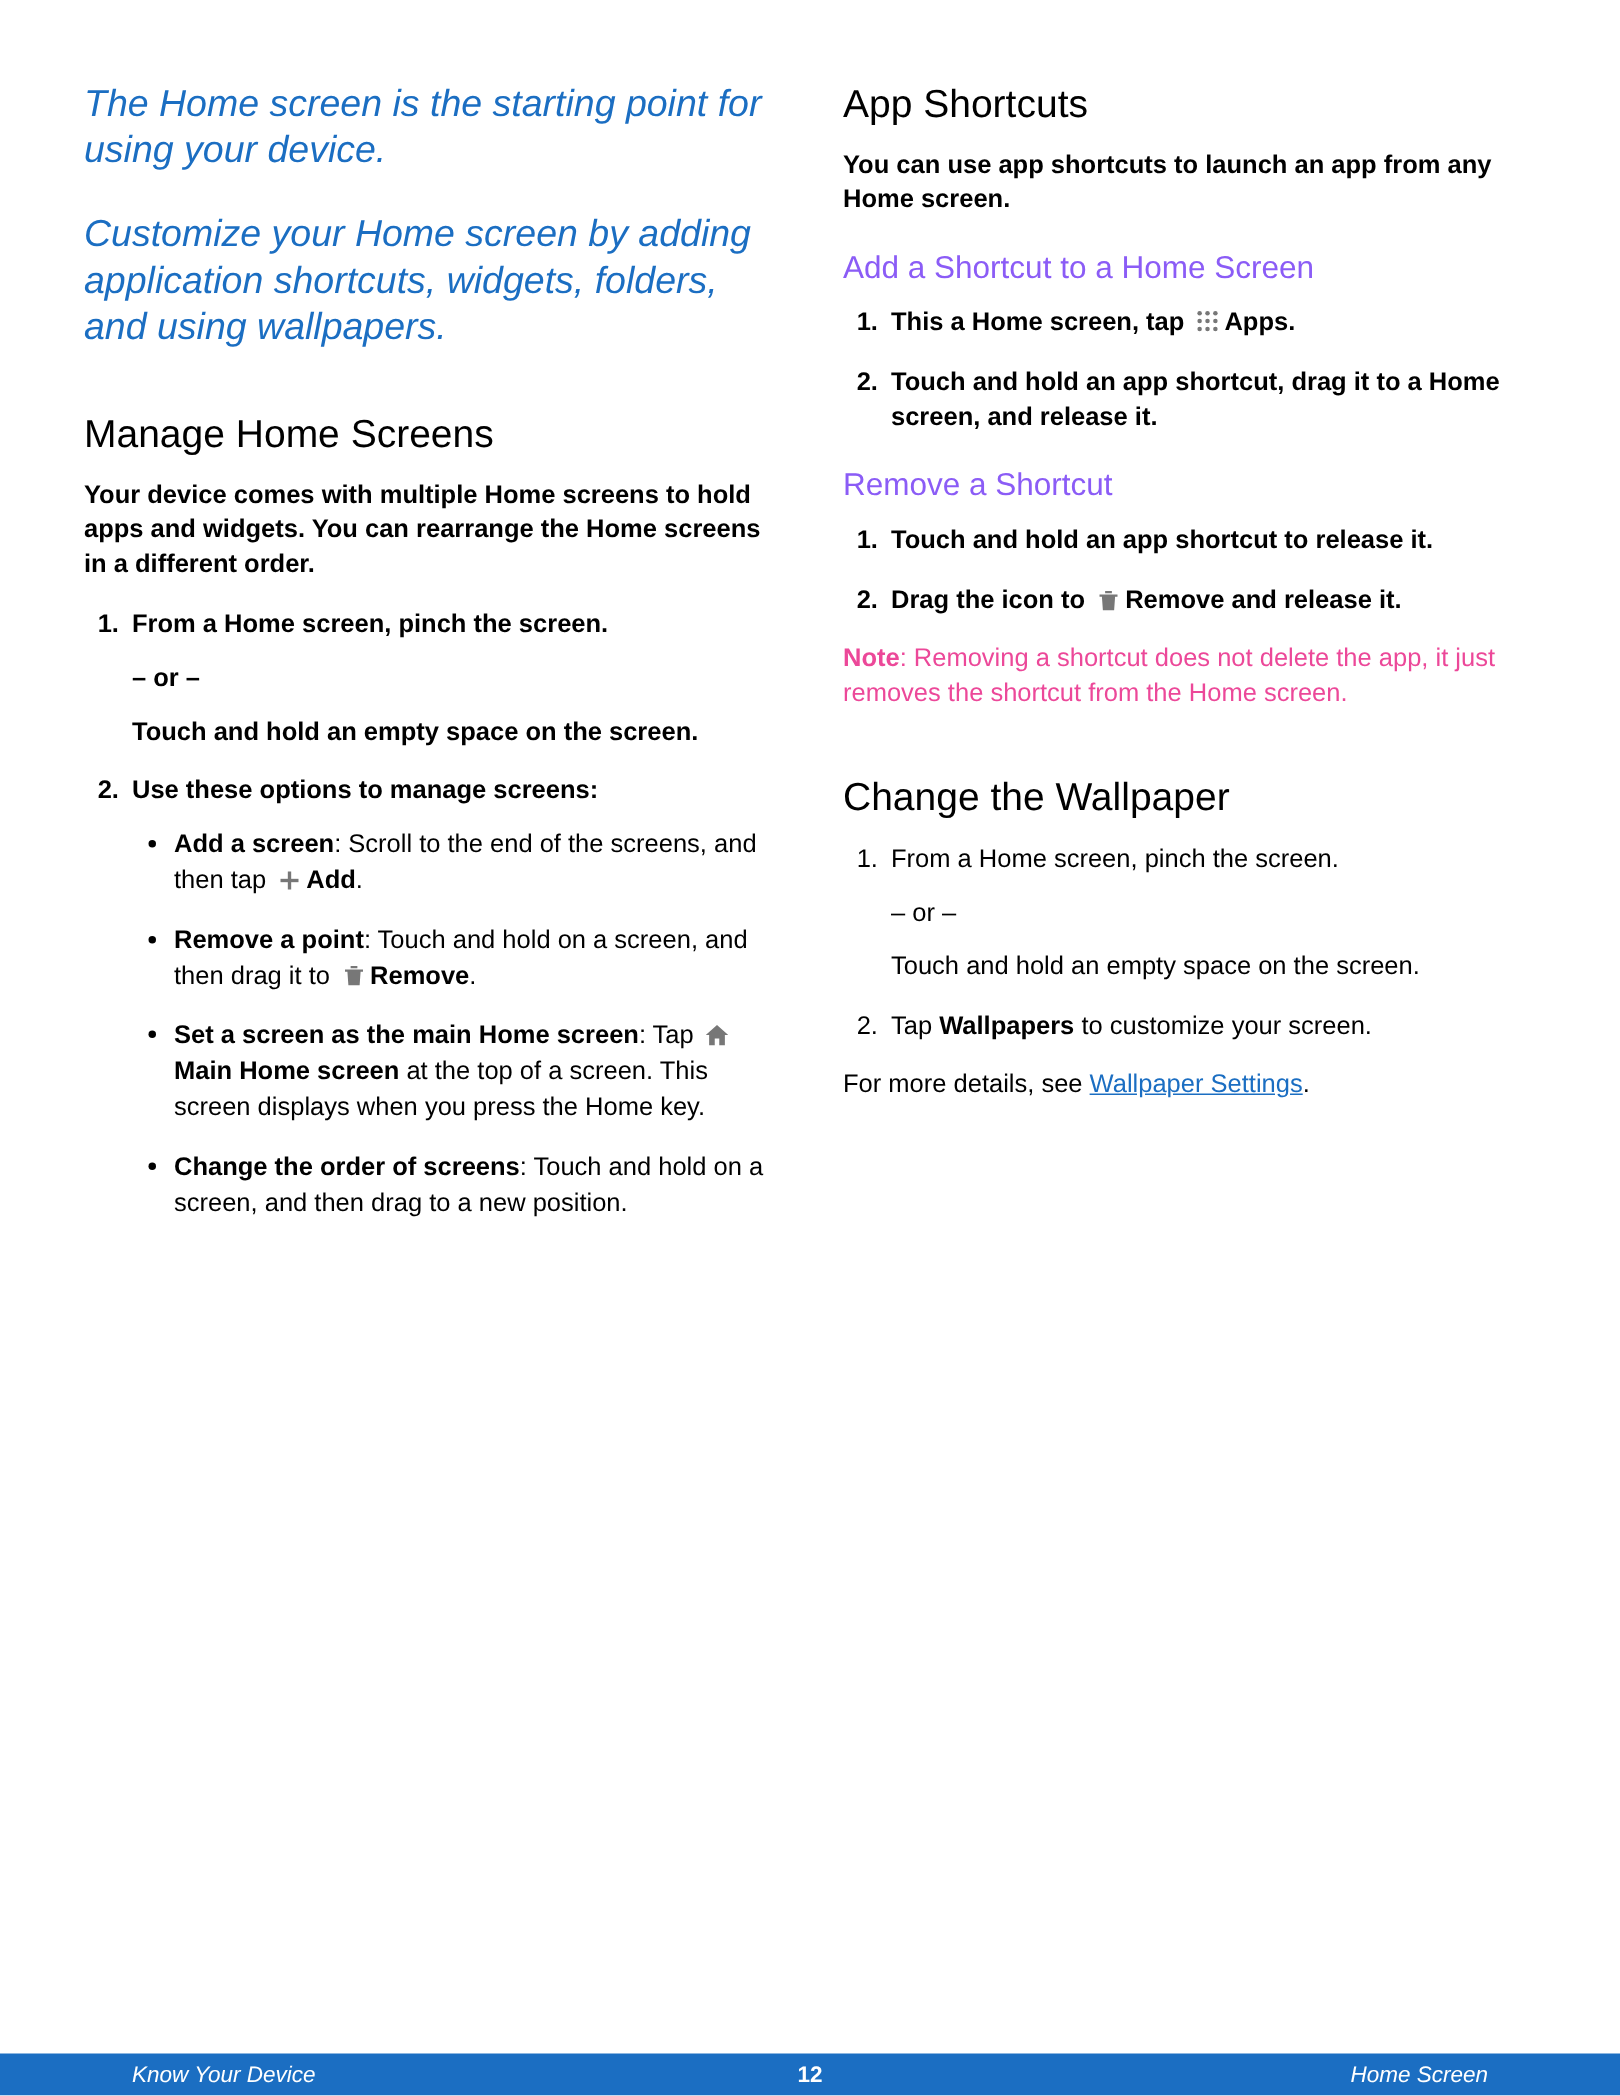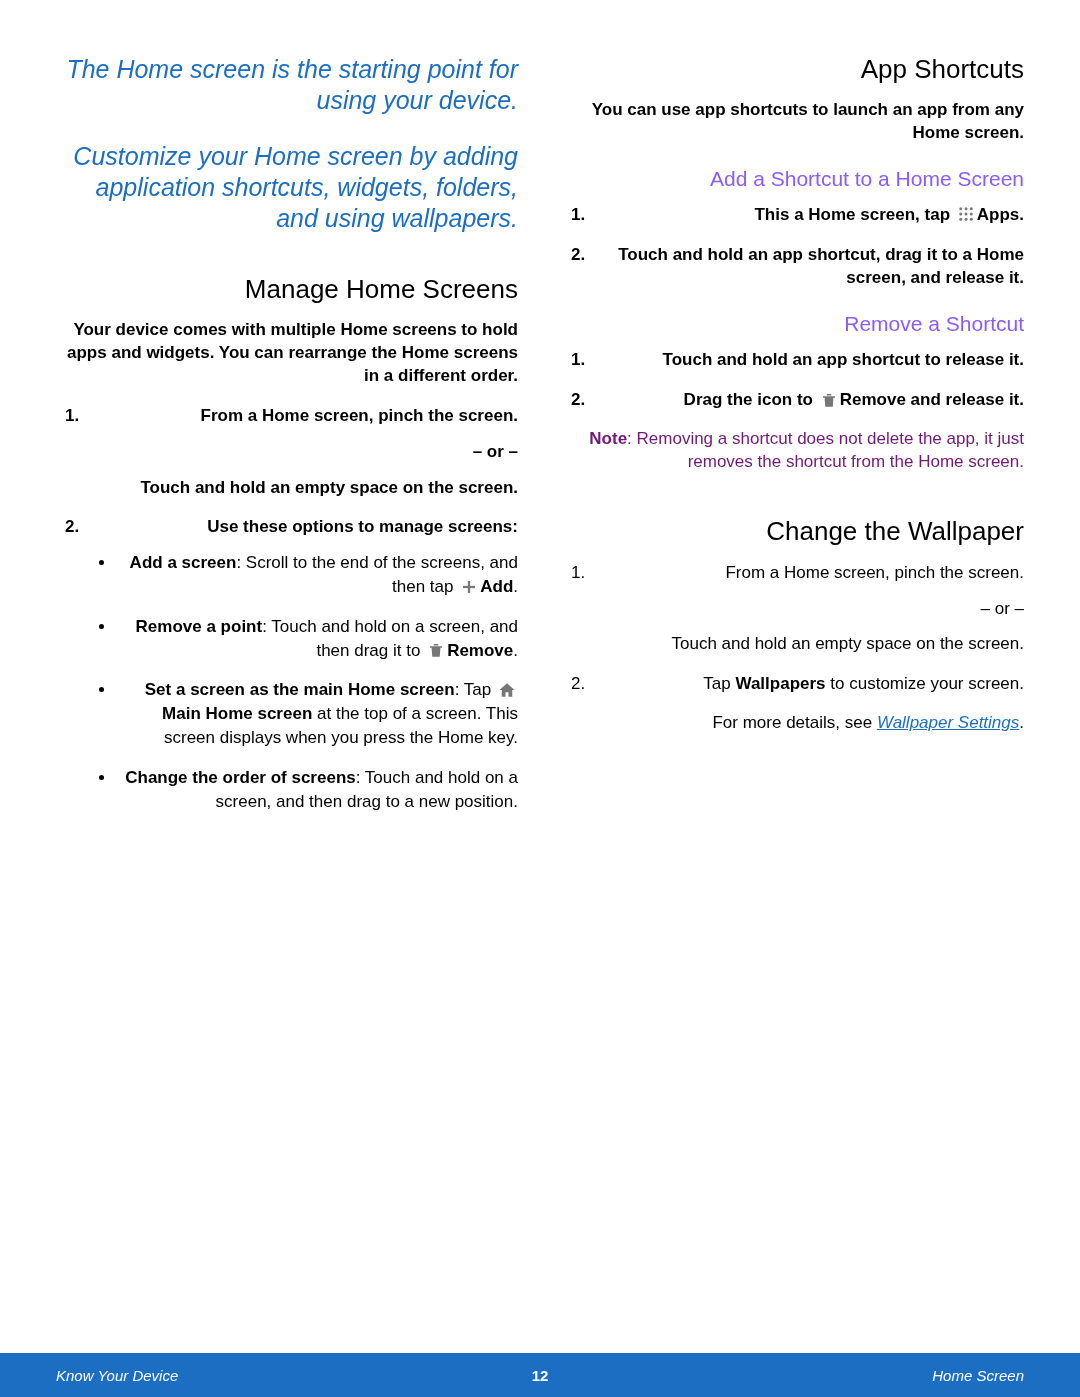--- a/index.html
+++ b/index.html
@@ -8,21 +8,20 @@
     height: 1397px;
     background: #fff;
     font-family: Arial, Helvetica, sans-serif;
     position: relative;
     color: #000;
   }
   .page {
     padding: 54px 56px 0 56px;
     display: flex;
     gap: 44px;
-    text-align: right;
   }
   .col {
     flex: 1;
     min-width: 0;
   }
   .lead {
     color: #1b6ec2;
     font-style: italic;
     font-size: 25px;
     line-height: 1.25;
@@ -44,21 +43,21 @@
     margin-top: 22px;
     margin-bottom: 12px;
   }
   p.body {
     font-size: 17px;
     line-height: 1.35;
     margin-bottom: 16px;
     font-weight: 700;
   }
   p.note {
-    color: #701a75;
+    color: #ec4899;
     font-size: 17px;
     line-height: 1.35;
     margin-top: 12px;
   }
   p.note .bold { font-weight: 700; }
   ol.steps {
     list-style: decimal;
     padding-left: 28px;
     font-size: 17px;
     line-height: 1.4;
@@ -94,34 +93,33 @@
     height: 18px;
     margin: 0 2px;
     color: #777;
     position: relative;
     top: -1px;
   }
   .icon svg { width: 100%; height: 100%; display: block; }
   .link {
     color: #1b6ec2;
     text-decoration: underline;
-    font-style: italic;
   }
   .footer {
     position: absolute;
     left: 0;
     bottom: 0;
     width: 100%;
-    height: 44px;
+    height: 28px;
     background: #1b6ec2;
     color: #fff;
     display: flex;
     align-items: center;
     justify-content: space-between;
-    padding: 0 56px;
+    padding: 0 88px;
     font-size: 15px;
     font-style: italic;
   }
   .footer .center {
     position: absolute;
     left: 50%;
     transform: translateX(-50%);
     font-style: normal;
     font-weight: bold;
   }

